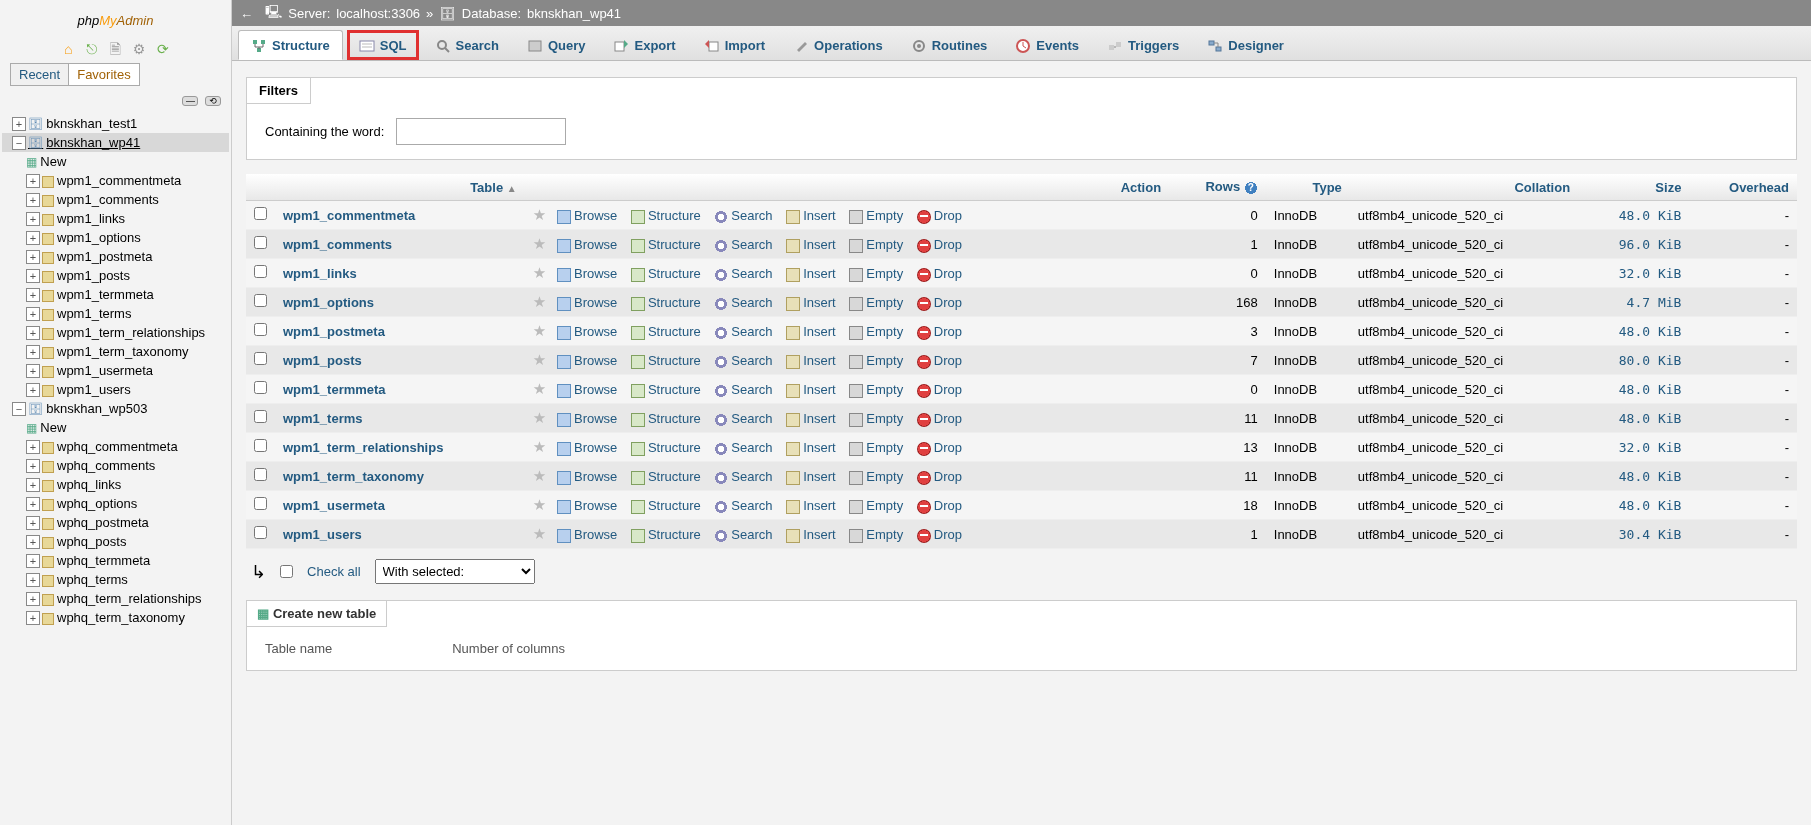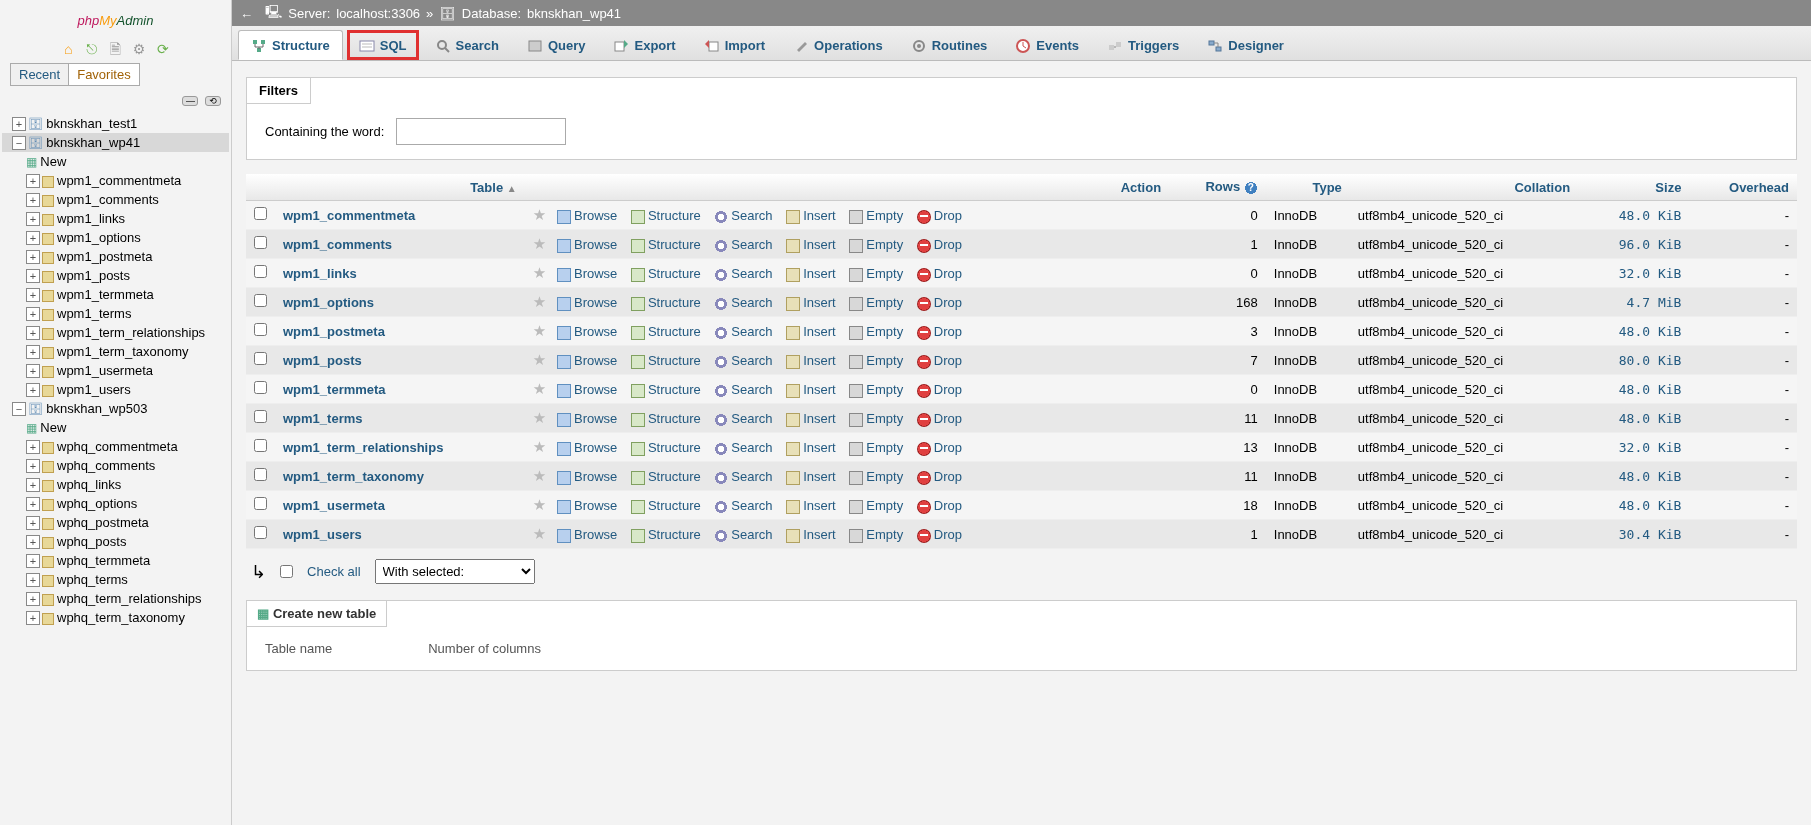--- a/index.html
+++ b/index.html
@@ -1,38 +1,38 @@
 <!DOCTYPE html>
 <html><head>
 <meta charset="utf-8">
 <style>
 * { margin: 0; padding: 0; box-sizing: border-box; font-family: sans-serif; font-size: 13px; }
 body { background: #fff; overflow: hidden; }
 .app { display: flex; height: 825px; width: 1811px; }
 .sidebar { width: 232px; background: #f3f3f3; border-right: 1px solid #ccc; display: flex; flex-direction: column; }
 .logo { text-align: center; padding: 5px; }
 .logo-text { font-family: Georgia, serif; font-size: 22px; font-style: italic; }
-.logo-php { color: #be185d; }
+.logo-php { color: #000000; }
 .logo-my { color: #f89c0e; }
-.logo-admin { color: #14532d; }
+.logo-admin { color: #a16207; }
 .toolbar { text-align: center; padding: 3px; }
 .toolbar span { display: inline-block; width: 16px; height: 16px; margin: 0 2px; font-size: 14px; }
 .tabs-small { display: flex; padding: 3px 10px; }
 .tab-sm { background: #f0f0f0; border: 1px solid #aaa; padding: 3px 8px; color: #235a81; margin-right: -1px; cursor: pointer; }
 .tab-sm.active { background: #fff; color: #a16207; }
 .collapse-row { text-align: right; padding: 3px 10px; }
 .collapse-row span { display: inline-block; width: 16px; height: 10px; background: #ddd; border: 1px solid #999; border-radius: 3px; margin-left: 3px; font-size: 9px; text-align: center; line-height: 8px; }
 .tree { flex: 1; overflow: auto; padding: 4px 2px; }
 .tree-node { padding: 2px 0 2px 10px; white-space: nowrap; }
 .tree-node.l1 { padding-left: 24px; }
 .expander { display: inline-block; width: 14px; height: 14px; border: 1px solid #888; text-align: center; line-height: 12px; font-size: 11px; background: #fff; color: #555; margin-right: 2px; }
 .db-icon { color: #5f8cb5; margin-right: 3px; font-size: 12px; }
 .tbl-icon { width: 12px; height: 12px; display: inline-block; background: #e8d898; border: 1px solid #c0a050; vertical-align: middle; margin-right: 3px; }
 .tree-label { color: #000; }
-.tree-node.sel { background: #d8d8d8; }
+.tree-node.sel { background: #d8d8d8; text-decoration: underline; }
 .main { flex: 1; display: flex; flex-direction: column; overflow: hidden; }
 .breadcrumb { background: #888; color: #fff; padding: 2px 8px; font-size: 12px; display: flex; align-items: center; gap: 6px; }
 .breadcrumb .arrow-back { margin-right: 6px; }
 .maintabs { background: linear-gradient(#f0f0f0,#e0e0e0); border-bottom: 1px solid #bbb; padding: 4px 6px 0 6px; display: flex; gap: 4px; }
 .mtab { padding: 6px 12px; color: #235a81; font-weight: bold; display: flex; align-items: center; gap: 5px; cursor: pointer; }
 .mtab.active { background: #fff; border: 1px solid #bbb; border-bottom: 1px solid #fff; border-radius: 3px 3px 0 0; }
 .mtab.highlight { border: 3px solid #e03030; padding: 3px 9px; }
 .mtab .icon { width: 16px; height: 16px; display: inline-block; }
 .content { flex: 1; overflow: auto; padding: 16px 14px; background: #f3f3f3; }
 .filters-box { border: 1px solid #ccc; background: #fff; margin-bottom: 14px; }
@@ -51,21 +51,21 @@
 .size-col { font-family: monospace; color: #235a81; text-align: right; }
 .overhead-col { text-align: right; }
 .star { color: #bbb; font-size: 15px; }
 .sum-row td { font-weight: bold; background: #fff !important; padding-top: 7px; }
 .below-grid { padding: 10px 5px; display: flex; align-items: center; gap: 14px; }
 .below-grid select { padding: 3px; width: 160px; }
 .extras { padding: 14px 2px; }
 .extras a { color: #235a81; margin-right: 14px; }
 .create-box { border: 1px solid #ccc; background: #fff; margin-top: 6px; }
 .create-title { display: inline-block; border: 1px solid #ccc; padding: 5px 10px; font-weight: bold; background: #fff; margin: -1px 0 0 -1px; color: #333; }
-.create-body { padding: 14px 18px; display: flex; gap: 96px; color: #555; }
+.create-body { padding: 14px 18px; display: flex; gap: 120px; color: #555; }
 .ic-browse { background: #b8d0ee; border: 1px solid #6090c0; }
 .ic-struct { background: #d8e8c8; border: 1px solid #80a060; }
 .ic-search { background: radial-gradient(circle,#fff 30%,#88b 31%,#88b 60%,transparent 61%); }
 .ic-insert { background: #e8e0b8; border: 1px solid #b0a060; }
 .ic-empty { background: #d8d8d8; border: 1px solid #888; }
 .ic-drop { background: radial-gradient(circle,#e04040 60%,#a02020 61%); border-radius: 50%; position: relative; }
 .ic-drop::after { content: ''; position: absolute; left: 3px; top: 5px; width: 8px; height: 2px; background: #fff; }
 .q-icon { background: radial-gradient(circle,#4080c0 60%,transparent 61%); border-radius: 50%; }
 svg { vertical-align: middle; }
 </style>

